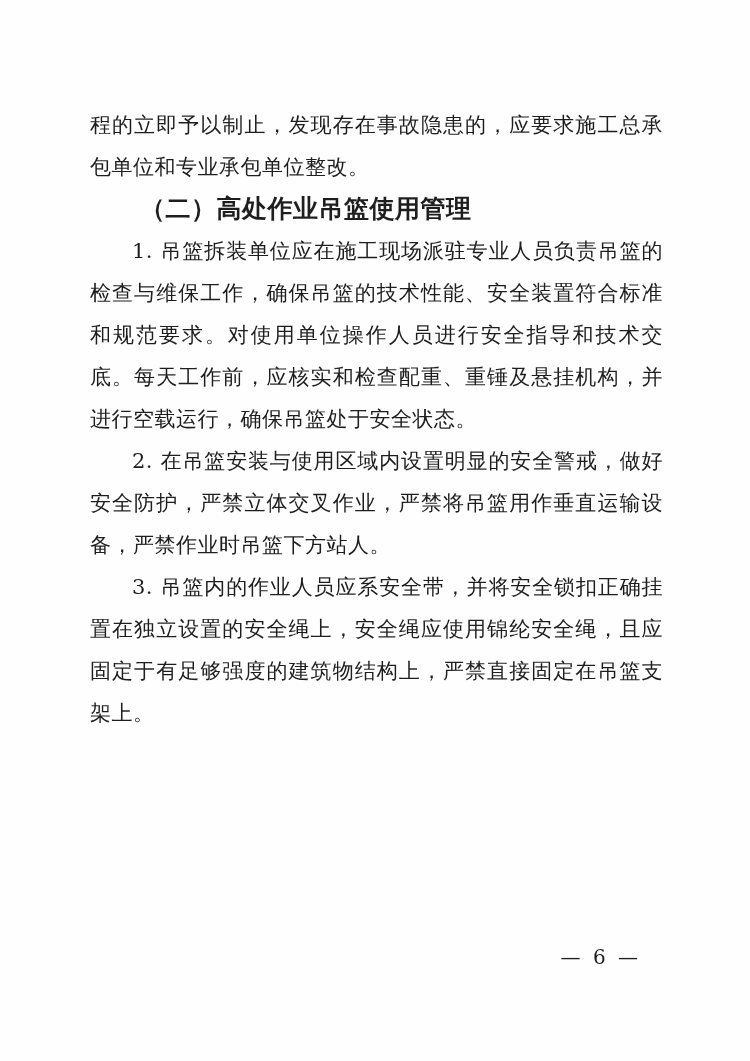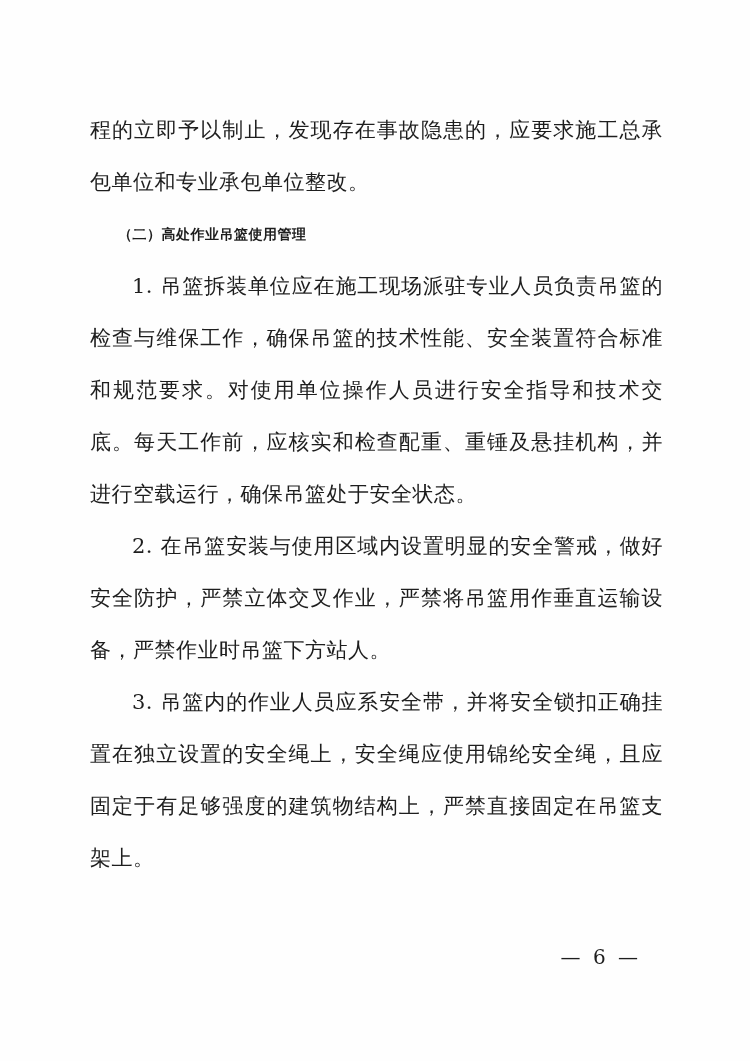--- a/index.html
+++ b/index.html
@@ -16,37 +16,37 @@
       color: #1e1e1e;
       overflow: hidden;
       box-sizing: border-box;
     }
     .content {
       position: absolute;
       left: 90px;
       top: 104px;
       width: 573px;
       font-size: 21px;
-      line-height: 52px;
+      line-height: 42px;
       text-align: justify;
       text-justify: inter-character;
       letter-spacing: 0.5px;
     }
     .content p {
       margin: 0;
       padding: 0;
       text-indent: 2em;
     }
     .content p.continuation {
       text-indent: 0;
     }
     .content .heading {
       margin: 0;
       padding: 0;
-      font-size: 14px;
+      font-size: 25px;
       font-weight: bold;
       text-indent: 2em;
       text-align: left;
     }
     .footer {
       position: absolute;
       right: 109px;
       bottom: 92px;
       font-size: 20px;
       letter-spacing: 3px;

